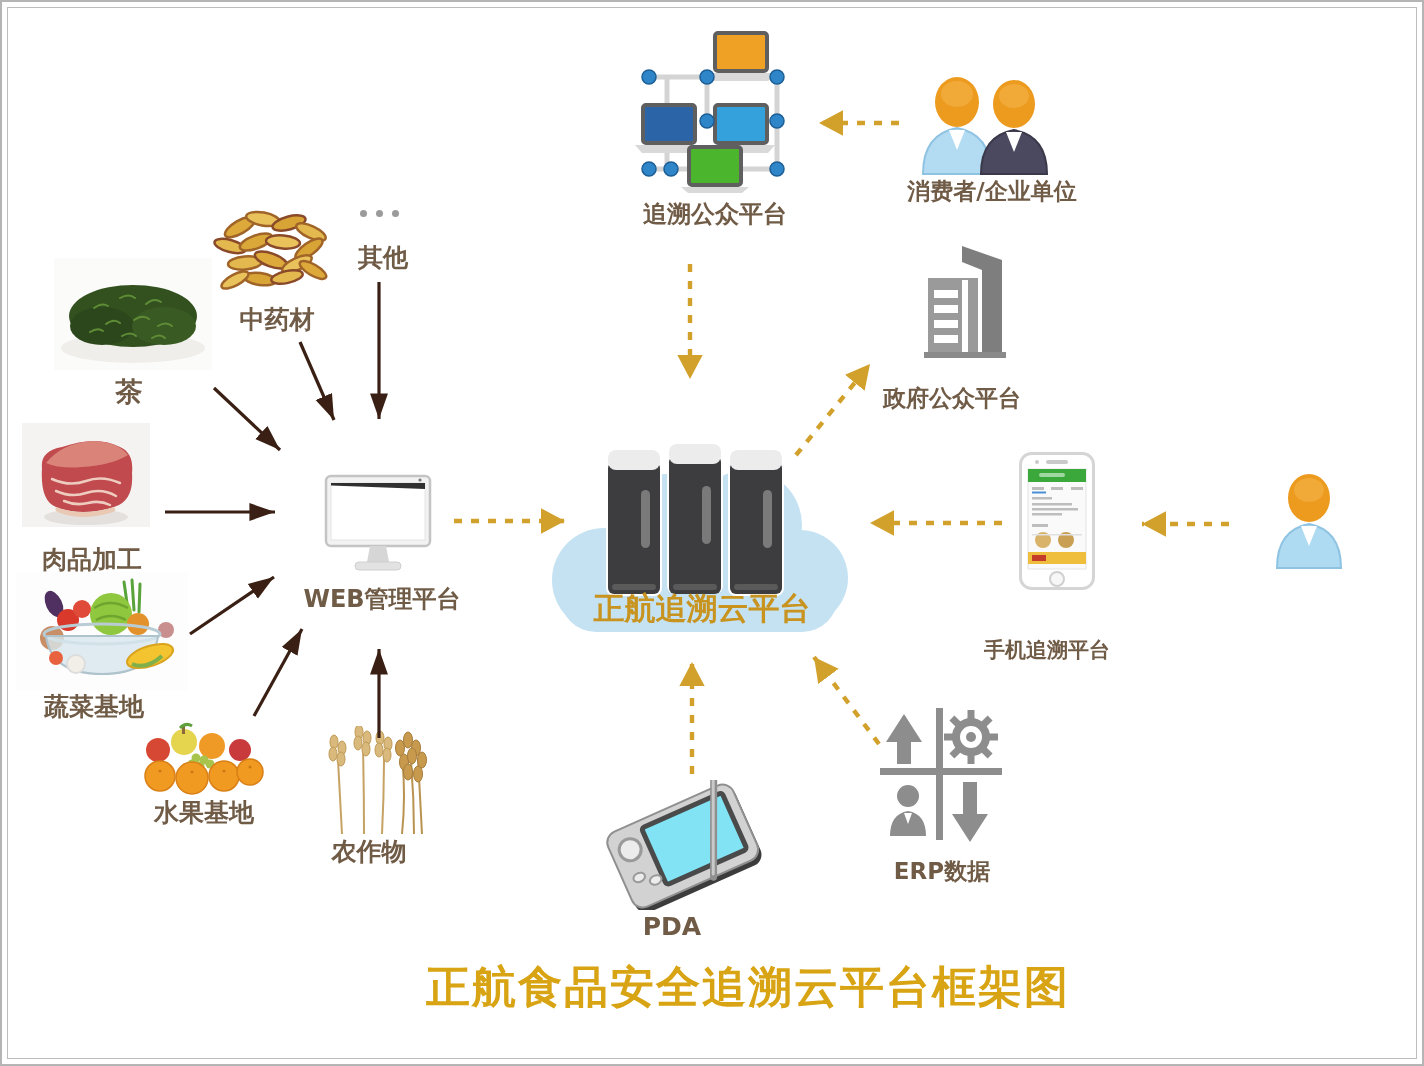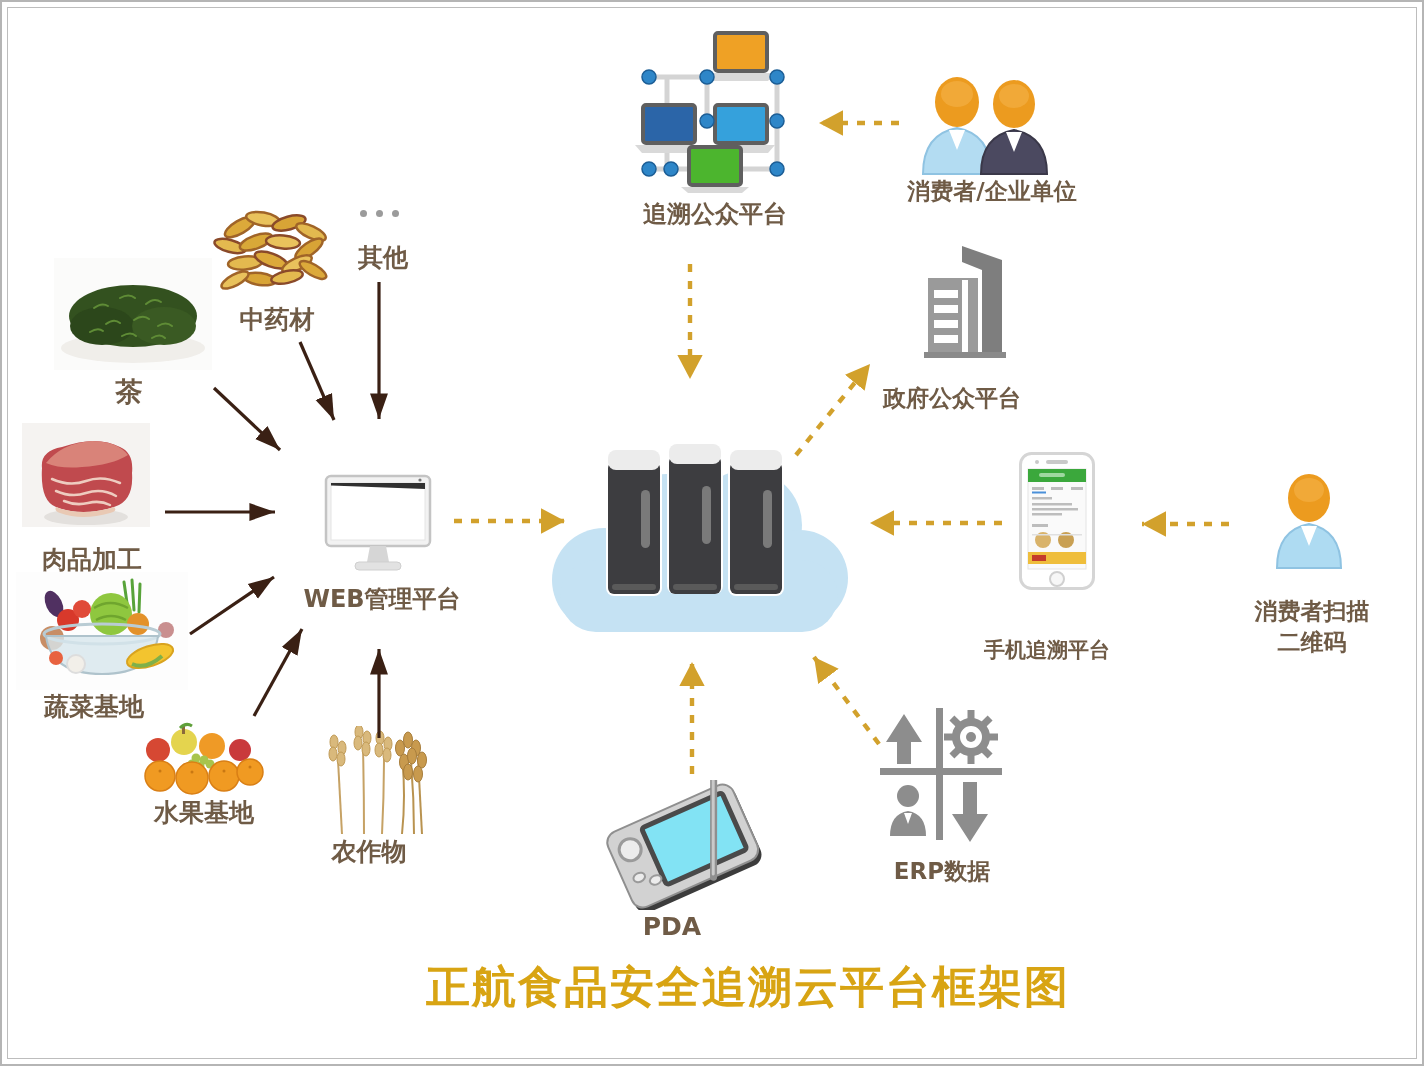--- a/index.html
+++ b/index.html
@@ -122,24 +122,20 @@
     <circle cx="38" cy="127" r="7" fill="#f7f7f7" stroke="#d0d0d0" stroke-width="2"></circle>
   </svg>
   <div class="label" style="left:945px;top:598px;width:200px;font-size:21px;margin-top:38px;">手机追溯平台</div>
 
   <svg class="abs icon" style="left:1270px;top:466px;" width="74" height="102" viewBox="0 0 74 102">
     <path d="M5,100 Q5,62 37,56 Q69,62 69,100 Z" fill="#AEDBF2" stroke="#8FC3E2" stroke-width="2"></path>
     <polygon points="29,58 45,58 37,78" fill="#ffffff"></polygon>
     <ellipse cx="37" cy="30" rx="21" ry="24" fill="#EC9B1F"></ellipse>
     <ellipse cx="37" cy="22" rx="15" ry="12" fill="#F5B44C" opacity="0.55"></ellipse>
   </svg>
-  <div class="label" style="left:1230px;top:594px;width:160px;font-size:23px;line-height:1.35;">
-    <div>消费者扫描</div>
-    <div>二维码</div>
-  </div>
 
   <svg class="abs icon" style="left:540px;top:418px;" width="310" height="235" viewBox="0 0 310 235">
     <g fill="#C5E2F3">
       <circle cx="62" cy="160" r="52"></circle>
       <circle cx="125" cy="112" r="58"></circle>
       <circle cx="205" cy="105" r="55"></circle>
       <circle cx="258" cy="158" r="48"></circle>
       <rect x="18" y="140" width="278" height="72" rx="36"></rect>
     </g>
 
@@ -160,20 +156,21 @@
       </g>
       <g transform="translate(188,30)">
         <rect x="-2" y="-2" width="56" height="148" rx="8" fill="#ffffff"></rect>
         <rect x="0" y="12" width="52" height="132" rx="6" fill="#3D3D40"></rect>
         <rect x="0" y="0" width="52" height="20" rx="8" fill="#ECECEC"></rect>
         <rect x="33" y="40" width="9" height="58" rx="4.5" fill="#7a7a7a"></rect>
         <rect x="4" y="134" width="44" height="6" rx="3" fill="#5a5a5a"></rect>
       </g>
     </g>
   </svg>
+  <div class="label cloud-label" style="left:560px;top:588px;width:280px;font-size:31px;z-index:4;">正航追溯云平台</div>
 
   <svg class="abs icon" style="left:322px;top:472px;" width="108" height="102" viewBox="0 0 108 102">
     <rect x="2" y="2" width="104" height="70" rx="5" fill="#f2f2f2" stroke="#c4c4c4" stroke-width="2.5"></rect>
     <rect x="7" y="9" width="94" height="57" fill="#ffffff" stroke="#e4e4e4"></rect>
     <path d="M7,9 H101 V15 L7,11.5 Z" fill="#303030"></path>
     <circle cx="96" cy="6" r="1.6" fill="#777"></circle>
     <path d="M46,72 L62,72 L65,88 L43,88 Z" fill="#d6d6d6"></path>
     <rect x="31" y="88" width="46" height="8" rx="4" fill="#e2e2e2" stroke="#cfcfcf"></rect>
   </svg>
   <div class="label" style="left:280px;top:583px;width:200px;font-size:24px;text-align:center;">WEB管理平台</div>

